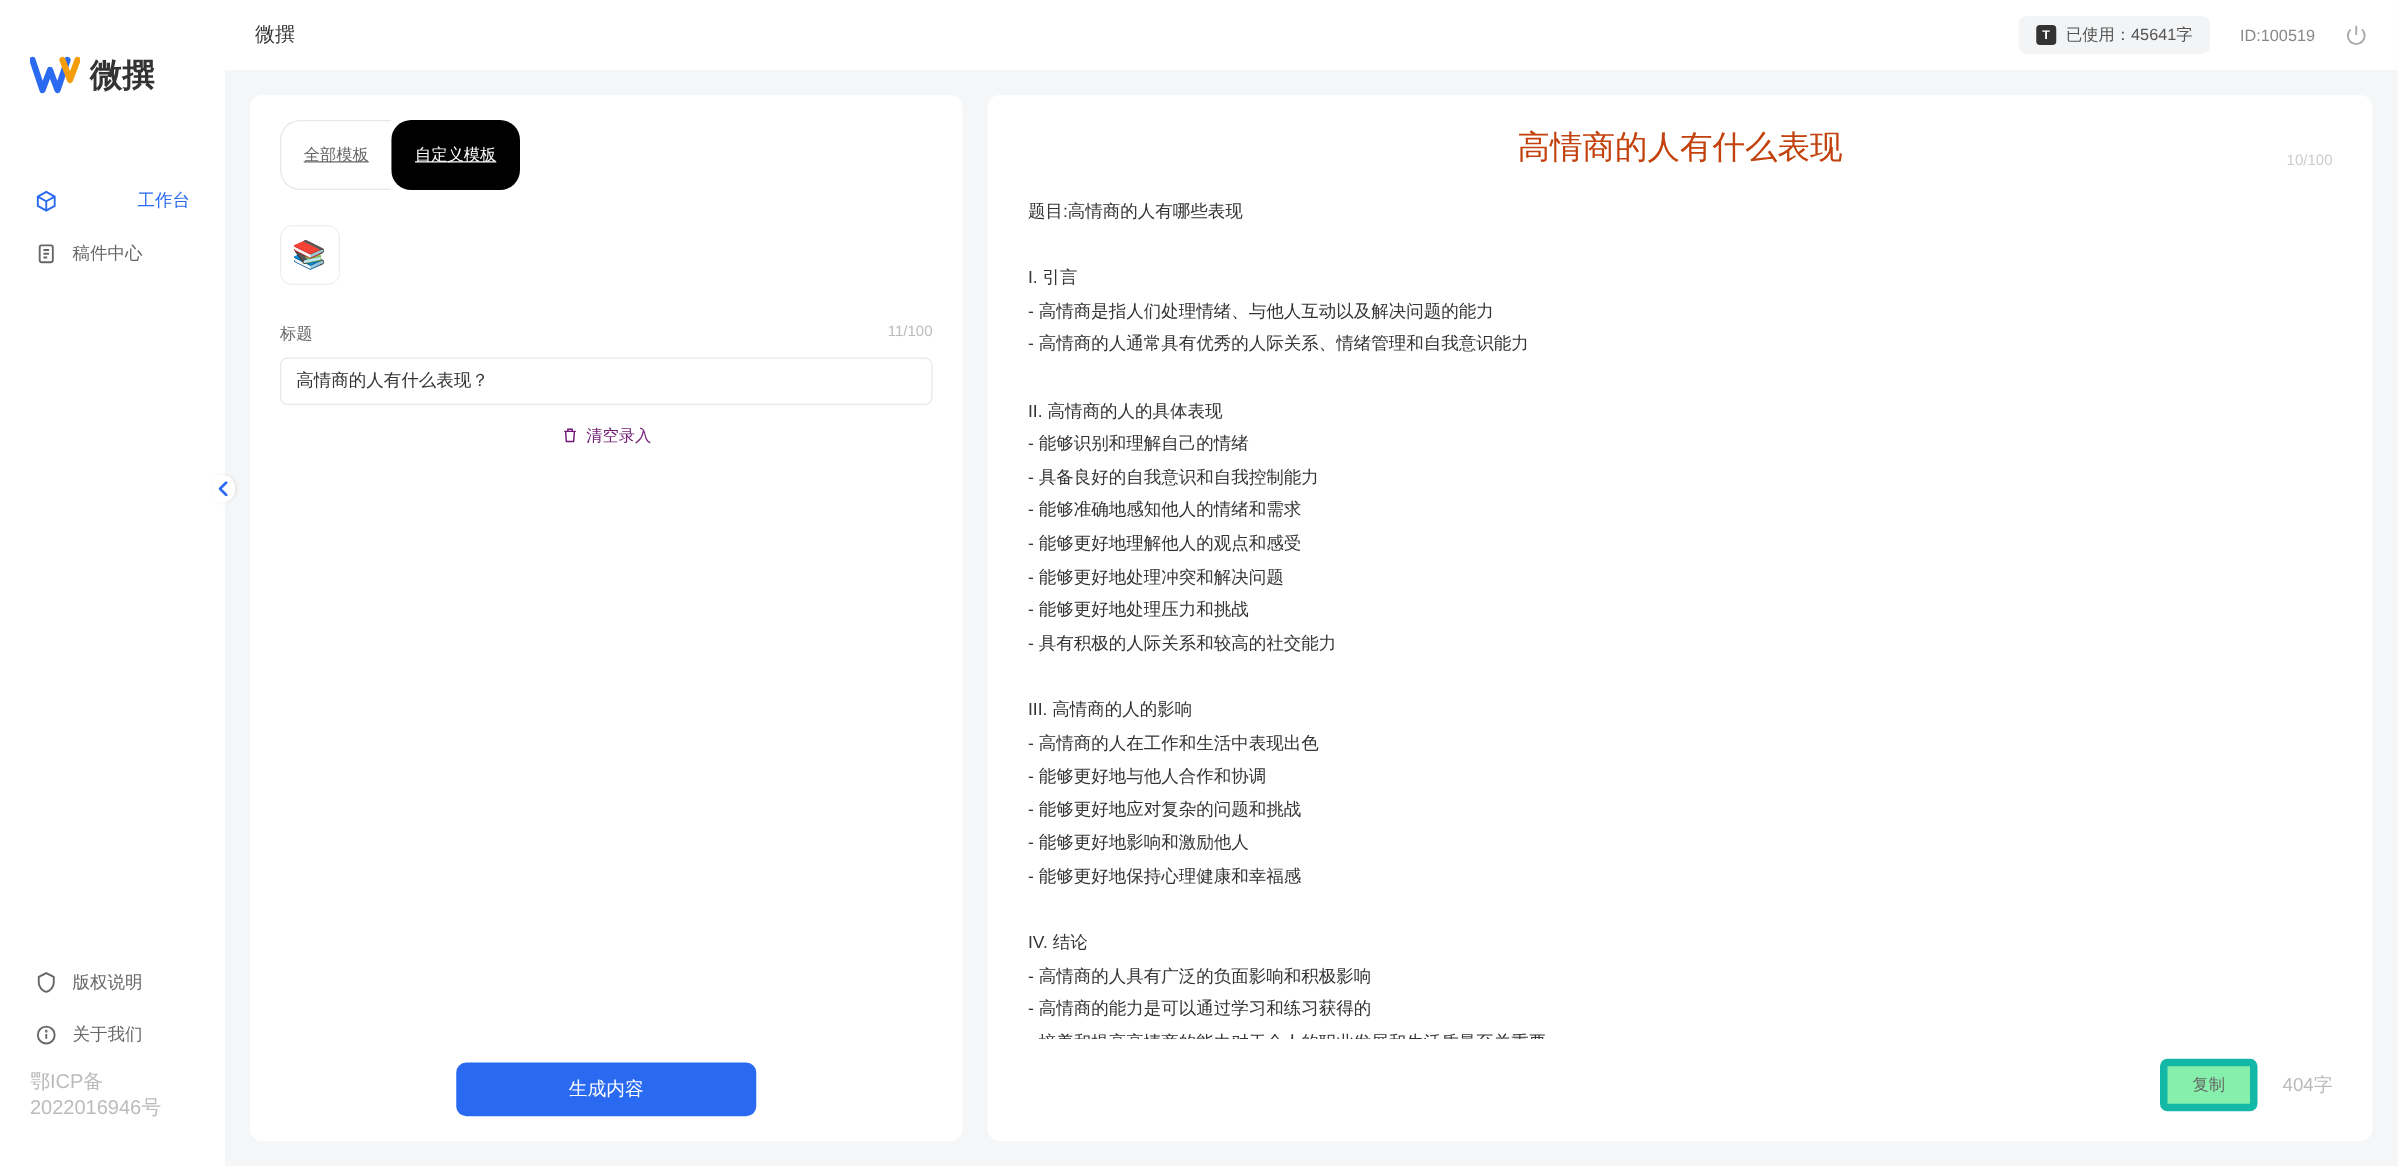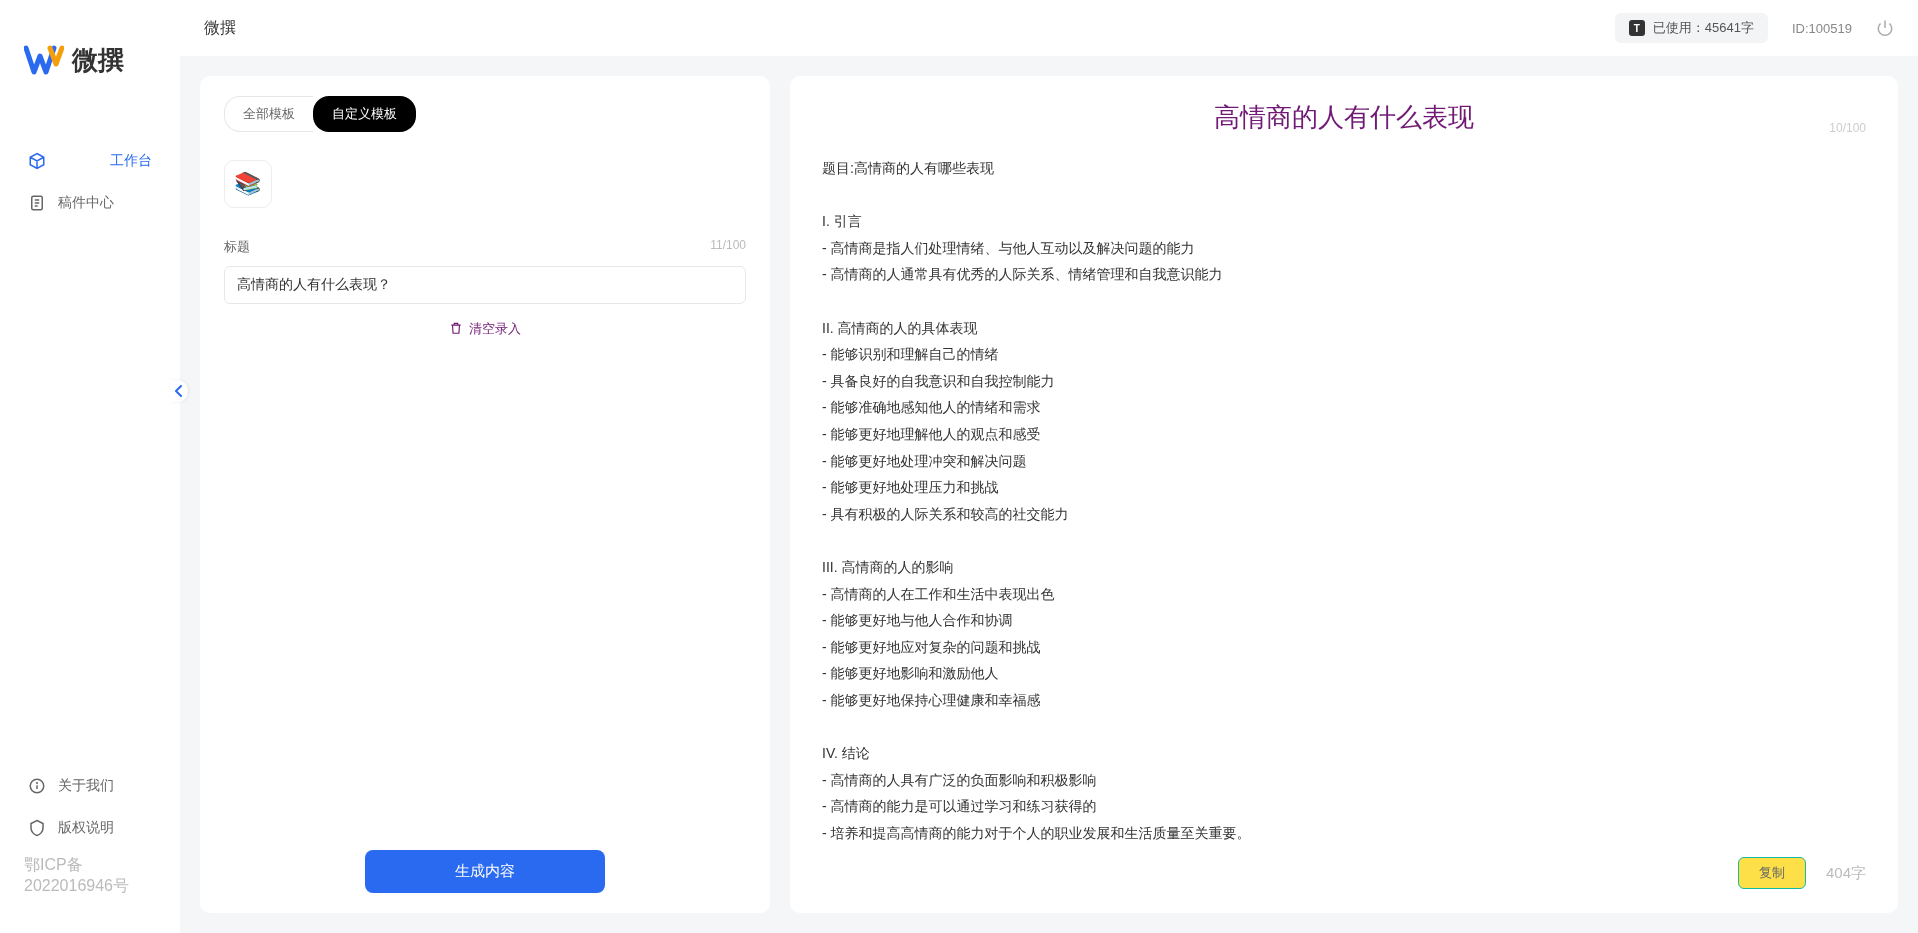--- a/index.html
+++ b/index.html
@@ -28,46 +28,46 @@
 .usage-pill { display: flex; align-items: center; gap: 8px; background: #f3f4f6; padding: 6px 14px; border-radius: 6px; font-size: 13px; color: #555; }
 .usage-icon { width: 16px; height: 16px; background: #333; border-radius: 3px; display: flex; align-items: center; justify-content: center; color: #fff; font-size: 10px; font-weight: bold; }
 .user-id { font-size: 13px; color: #888; }
 .power-btn { width: 18px; height: 18px; cursor: pointer; color: #aaa; }
 
 .content { flex: 1; display: flex; gap: 20px; padding: 20px; overflow: hidden; }
 
 
 .left-panel { width: 570px; background: #fff; border-radius: 10px; display: flex; flex-direction: column; padding: 20px 24px; }
 .tabs-row { display: flex; gap: 0; margin-bottom: 20px; }
-.tab { padding: 8px 18px; border-radius: 16px; font-size: 13px; cursor: pointer; color: #666; border: 1px solid transparent; }
+.tab { padding: 18px 18px; border-radius: 16px; font-size: 13px; cursor: pointer; color: #666; border: 1px solid transparent; text-decoration: underline; }
 .tab:first-child { border: 1px solid #e5e7eb; border-right: none; border-radius: 16px 0 0 16px; }
 .tab.active { background: #000000; color: #fff; border-radius: 16px; }
 .template-card { display: flex; gap: 14px; align-items: flex-start; padding: 8px 0 20px; }
 .template-icon { width: 48px; height: 48px; background: #fff; border: 1px solid #eee; border-radius: 10px; display: flex; align-items: center; justify-content: center; font-size: 22px; }
 .template-info { flex: 1; }
 .template-title { font-size: 15px; font-weight: 600; color: #333; margin-bottom: 6px; }
 .template-desc { font-size: 12px; color: #999; line-height: 1.5; }
 .field-row { margin-top: 10px; }
 .field-header { display: flex; justify-content: space-between; align-items: flex-start; margin-bottom: 10px; }
 .field-label { font-size: 13px; color: #666; }
 .field-count { font-size: 12px; color: #bbb; }
 .text-input { width: 100%; border: 1px solid #e5e7eb; border-radius: 6px; padding: 10px 12px; font-size: 14px; color: #333; outline: none; font-family: inherit; }
 .clear-row { text-align: center; margin-top: 16px; }
 .clear-btn { display: inline-flex; align-items: center; gap: 6px; color: #701a75; font-size: 13px; cursor: pointer; background: none; border: none; }
 .generate-row { margin-top: auto; display: flex; justify-content: center; padding-top: 20px; }
 .generate-btn { width: 240px; padding: 12px 0; background: #2a6af1; color: #fff; border: none; border-radius: 8px; font-size: 15px; cursor: pointer; }
 
 
 .right-panel { flex: 1; background: #fff; border-radius: 10px; display: flex; flex-direction: column; padding: 24px 32px; overflow: hidden; }
 .result-header { text-align: center; position: relative; margin-bottom: 20px; }
-.result-title { font-size: 26px; font-weight: 500; color: #701a75; font-family: Liberation Sans, sans-serif; }
+.result-title { font-size: 26px; font-weight: 500; color: #c2410c; font-family: Liberation Sans, sans-serif; }
 .title-count { position: absolute; right: 0; bottom: 0; font-size: 12px; color: #ccc; }
 .result-body { flex: 1; overflow-y: auto; font-size: 14px; line-height: 1.9; color: #333; white-space: pre-line; }
 .result-footer { display: flex; align-items: center; justify-content: flex-end; gap: 20px; padding-top: 16px; }
-.copy-btn { padding: 6px 20px; border: 1px solid #14b8a6; background: #fde047; border-radius: 6px; font-size: 13px; color: #666; cursor: pointer; }
+.copy-btn { padding: 6px 20px; border: 6px solid #14b8a6; background: #86efac; border-radius: 6px; font-size: 13px; color: #666; cursor: pointer; }
 .word-count { font-size: 15px; color: #bbb; }
 </style>
 </head>
 <body>
 
 <div class="layout">
   <aside class="sidebar">
     <div class="logo">
       <div class="logo-icon">
         <svg viewBox="0 0 40 40" width="40" height="40">
@@ -95,34 +95,34 @@
               <line x1="9" y1="16" x2="13" y2="16"></line>
             </svg>
         </span>
         <span>稿件中心</span>
       </div>
     </nav>
     <div class="sidebar-bottom">
       <div class="nav-item">
         <span class="nav-icon">
           <svg width="18" height="18" viewBox="0 0 24 24" fill="none" stroke="currentColor" stroke-width="2">
+              <path d="M12 2 L20 6 V12 C20 17 16 21 12 22 C8 21 4 17 4 12 V6 Z"></path>
+            </svg>
+        </span>
+        <span>版权说明</span>
+      </div>
+      <div class="nav-item">
+        <span class="nav-icon">
+          <svg width="18" height="18" viewBox="0 0 24 24" fill="none" stroke="currentColor" stroke-width="2">
               <circle cx="12" cy="12" r="9"></circle>
               <line x1="12" y1="11" x2="12" y2="16"></line>
               <circle cx="12" cy="8" r="0.5" fill="currentColor"></circle>
             </svg>
         </span>
         <span>关于我们</span>
-      </div>
-      <div class="nav-item">
-        <span class="nav-icon">
-          <svg width="18" height="18" viewBox="0 0 24 24" fill="none" stroke="currentColor" stroke-width="2">
-              <path d="M12 2 L20 6 V12 C20 17 16 21 12 22 C8 21 4 17 4 12 V6 Z"></path>
-            </svg>
-        </span>
-        <span>版权说明</span>
       </div>
       <div class="icp">鄂ICP备2022016946号</div>
     </div>
   </aside>
 
   <div class="collapse-handle">
     <svg width="10" height="12" viewBox="0 0 10 12">
         <path d="M7 1 L2 6 L7 11" stroke="#2a6af1" stroke-width="2" fill="none" stroke-linecap="round" stroke-linejoin="round"></path>
       </svg>
   </div>

